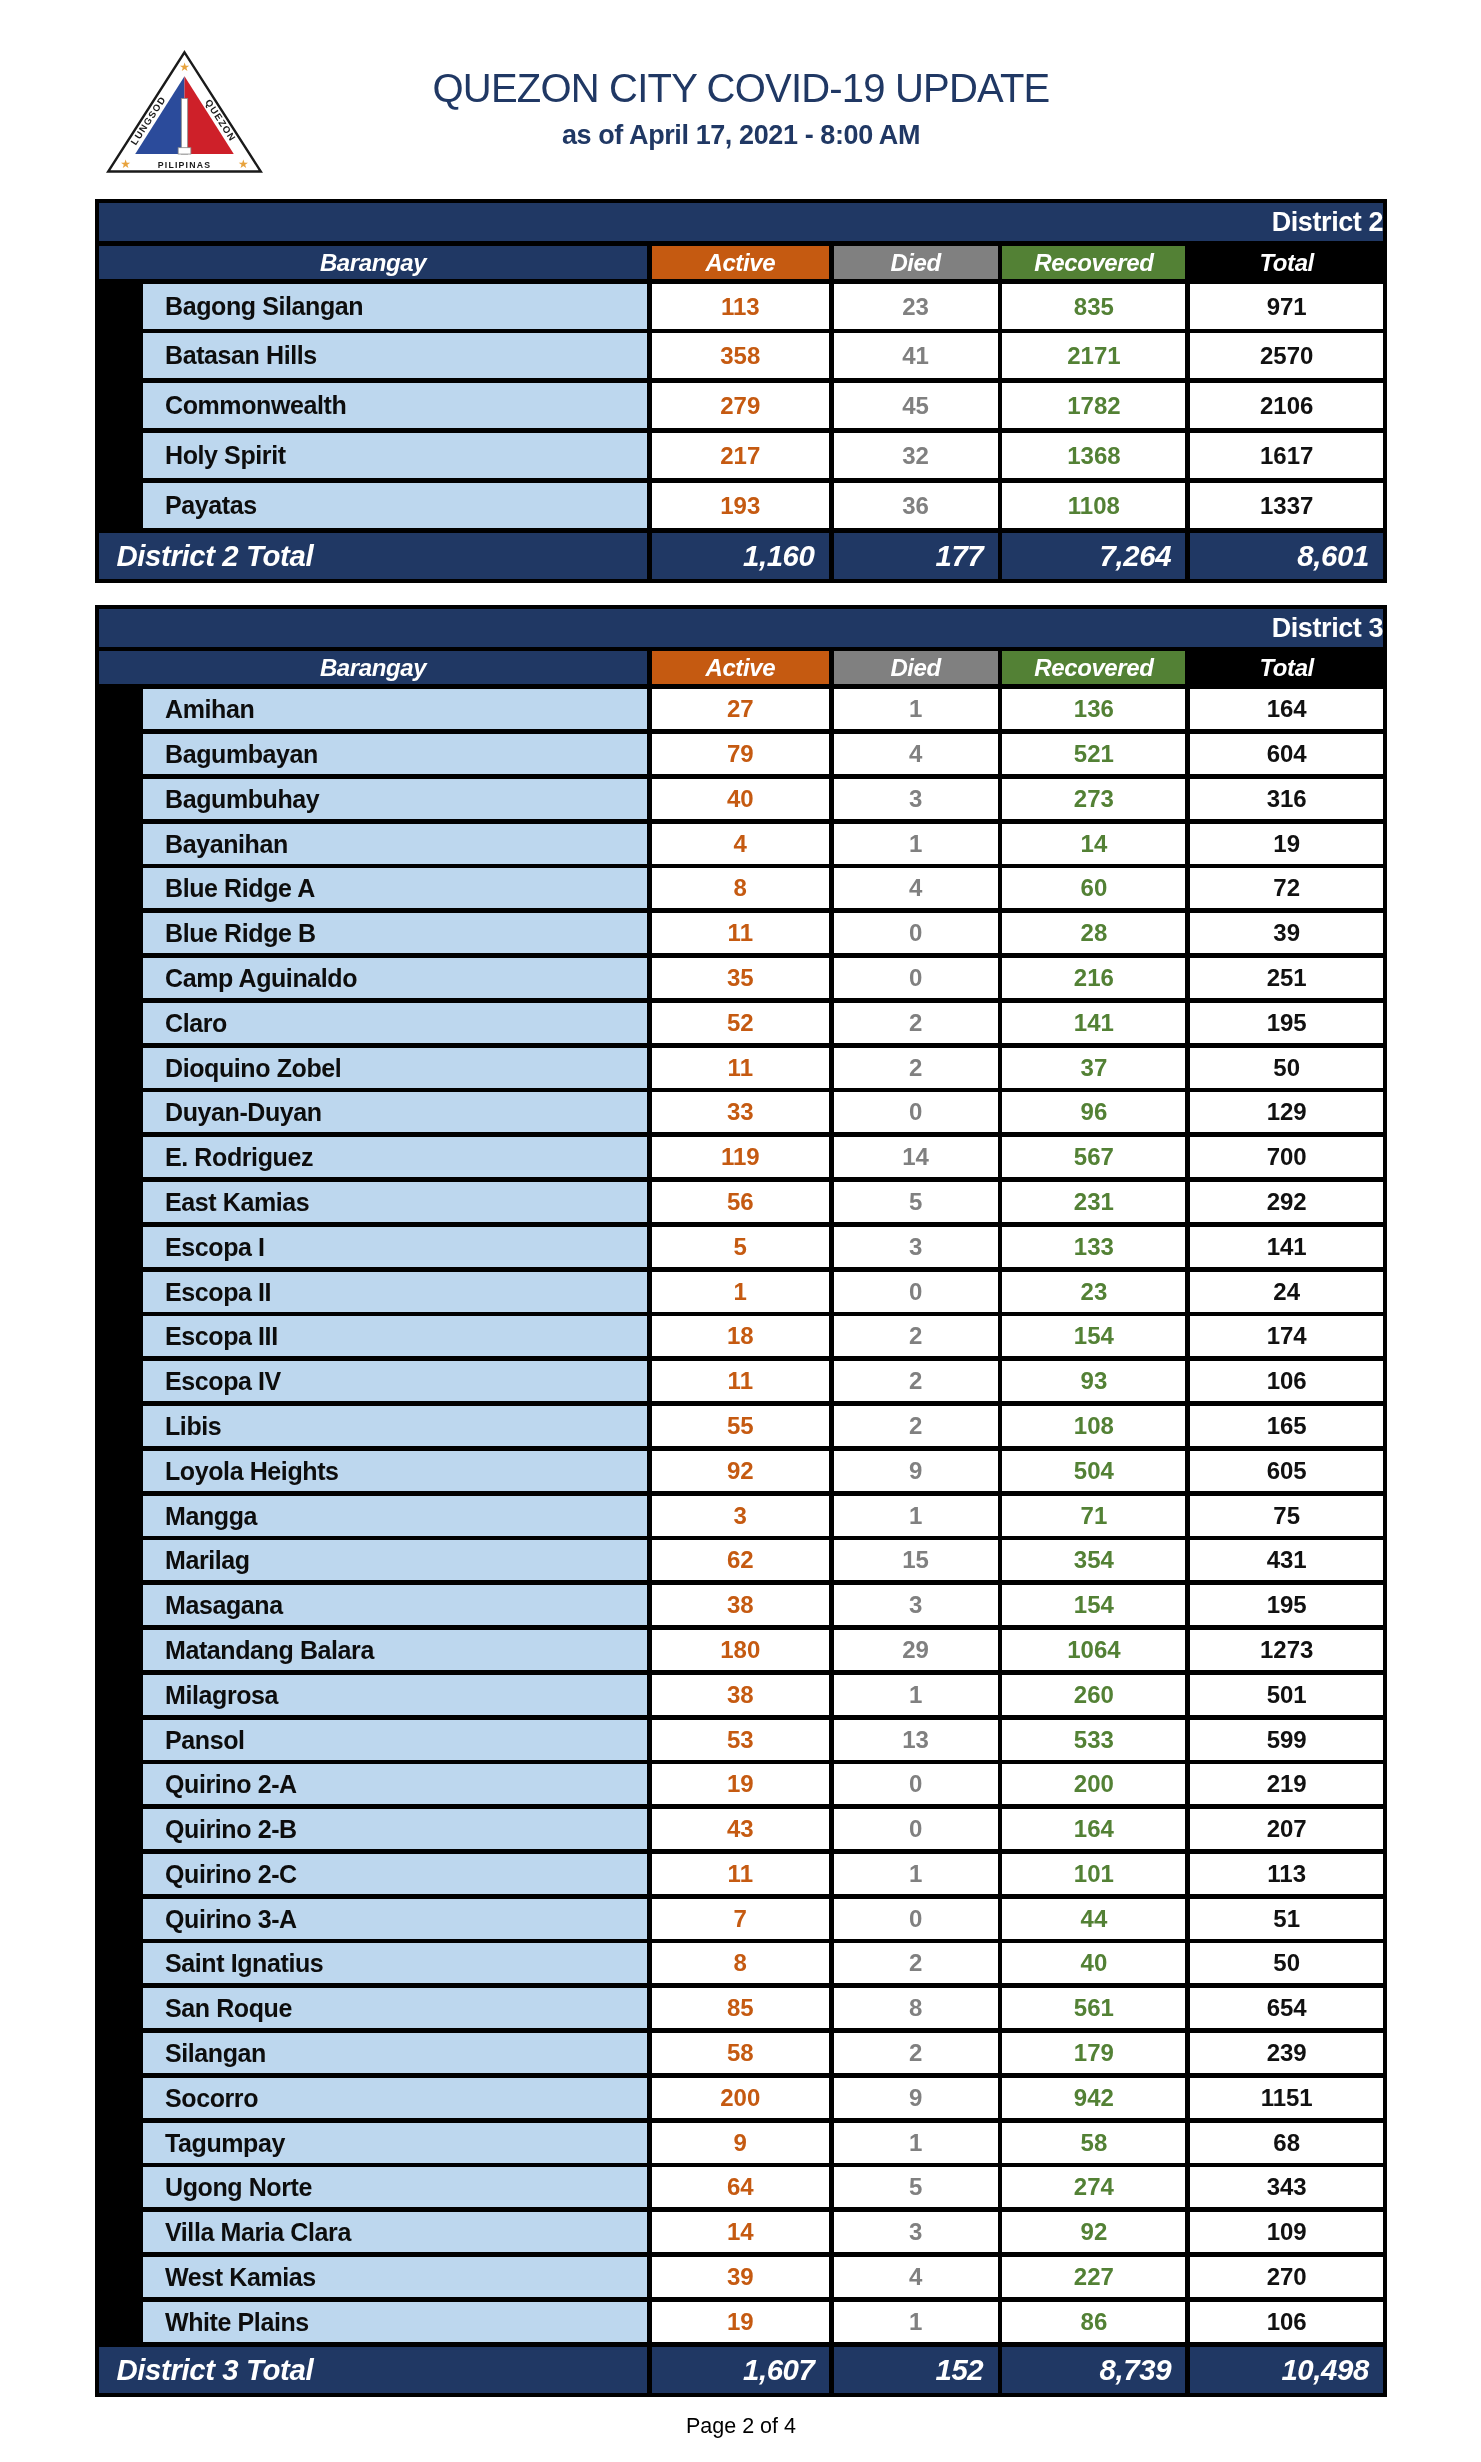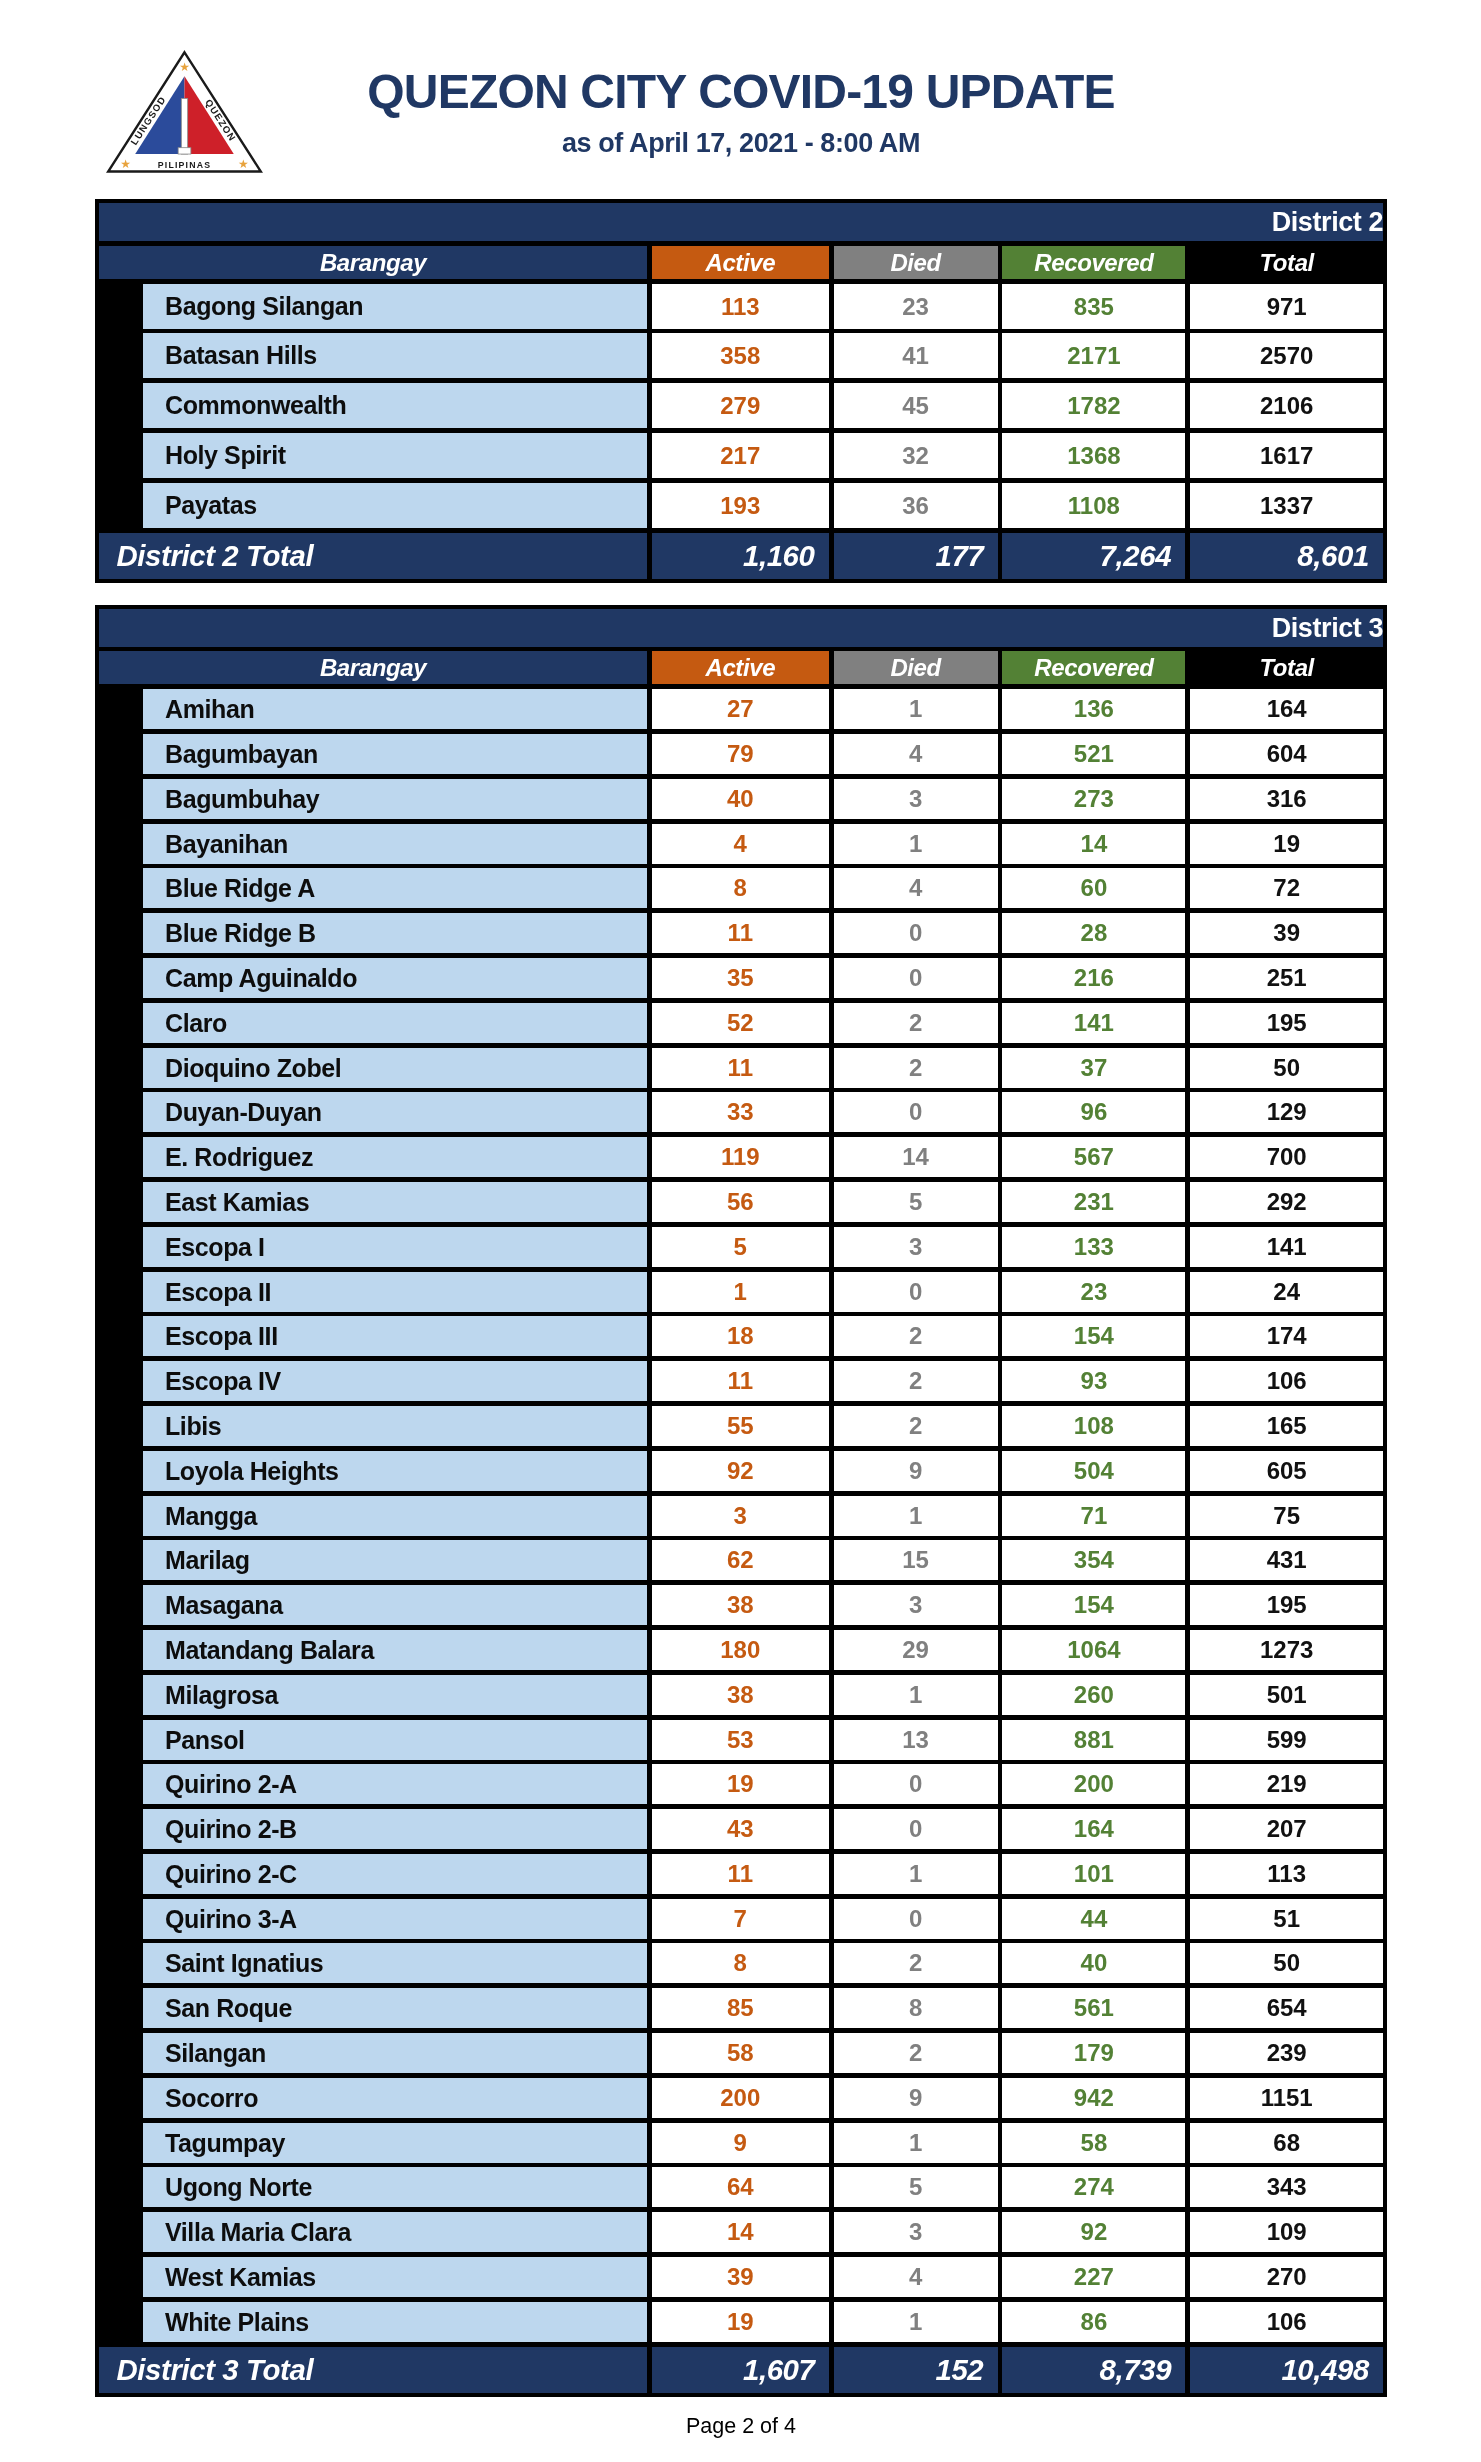--- a/index.html
+++ b/index.html
@@ -8,21 +8,21 @@
     width:1482px; height:2462px;
     font-family:"Liberation Sans", sans-serif;
     position:relative;
     color:#000;
   }
   
   .doc-header { position:relative; height:199px; }
   .seal { position:absolute; left:105px; top:49px; width:159px; height:129px; }
   .titles { text-align:center; padding-top:67px; }
   .main-title {
-    color:var(--navy); font-size:48px; font-weight:700;
+    color:var(--navy); font-size:40px; font-weight:400;
     letter-spacing:-0.8px; line-height:1.05;
   }
   .sub-title {
     color:var(--navy); font-size:27px; font-weight:700;
     margin-top:11px; letter-spacing:-0.4px;
   }
   
   .tbl {
     width:1292px; margin:0 auto;
     background:#000; border:4.8px solid #000;
@@ -251,21 +251,21 @@
         <div class="cell d-num n-recovered">1064</div>
         <div class="cell d-num n-total">1273</div>
         <div class="cell d-name">Milagrosa</div>
         <div class="cell d-num n-active">38</div>
         <div class="cell d-num n-died">1</div>
         <div class="cell d-num n-recovered">260</div>
         <div class="cell d-num n-total">501</div>
         <div class="cell d-name">Pansol</div>
         <div class="cell d-num n-active">53</div>
         <div class="cell d-num n-died">13</div>
-        <div class="cell d-num n-recovered">881</div>
+        <div class="cell d-num n-recovered">533</div>
         <div class="cell d-num n-total">599</div>
         <div class="cell d-name">Quirino 2-A</div>
         <div class="cell d-num n-active">19</div>
         <div class="cell d-num n-died">0</div>
         <div class="cell d-num n-recovered">200</div>
         <div class="cell d-num n-total">219</div>
         <div class="cell d-name">Quirino 2-B</div>
         <div class="cell d-num n-active">43</div>
         <div class="cell d-num n-died">0</div>
         <div class="cell d-num n-recovered">164</div>

